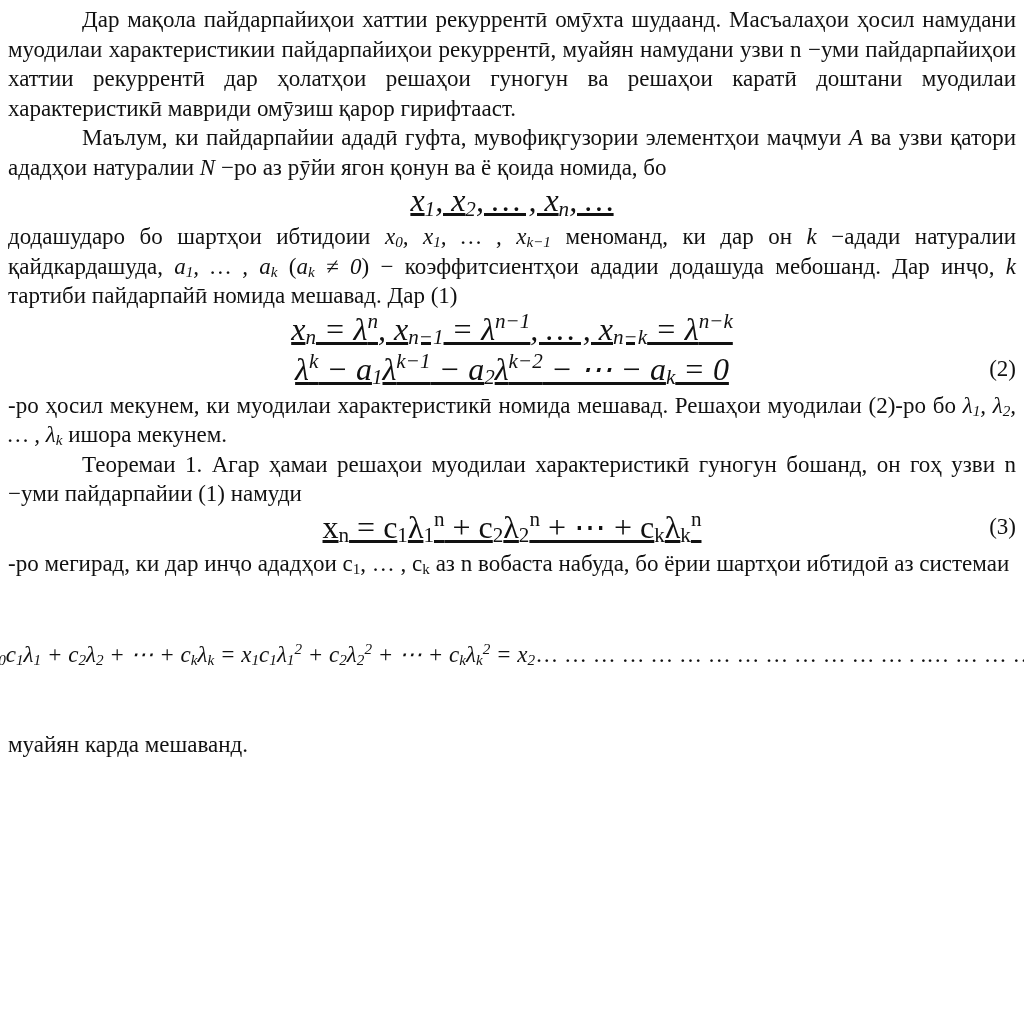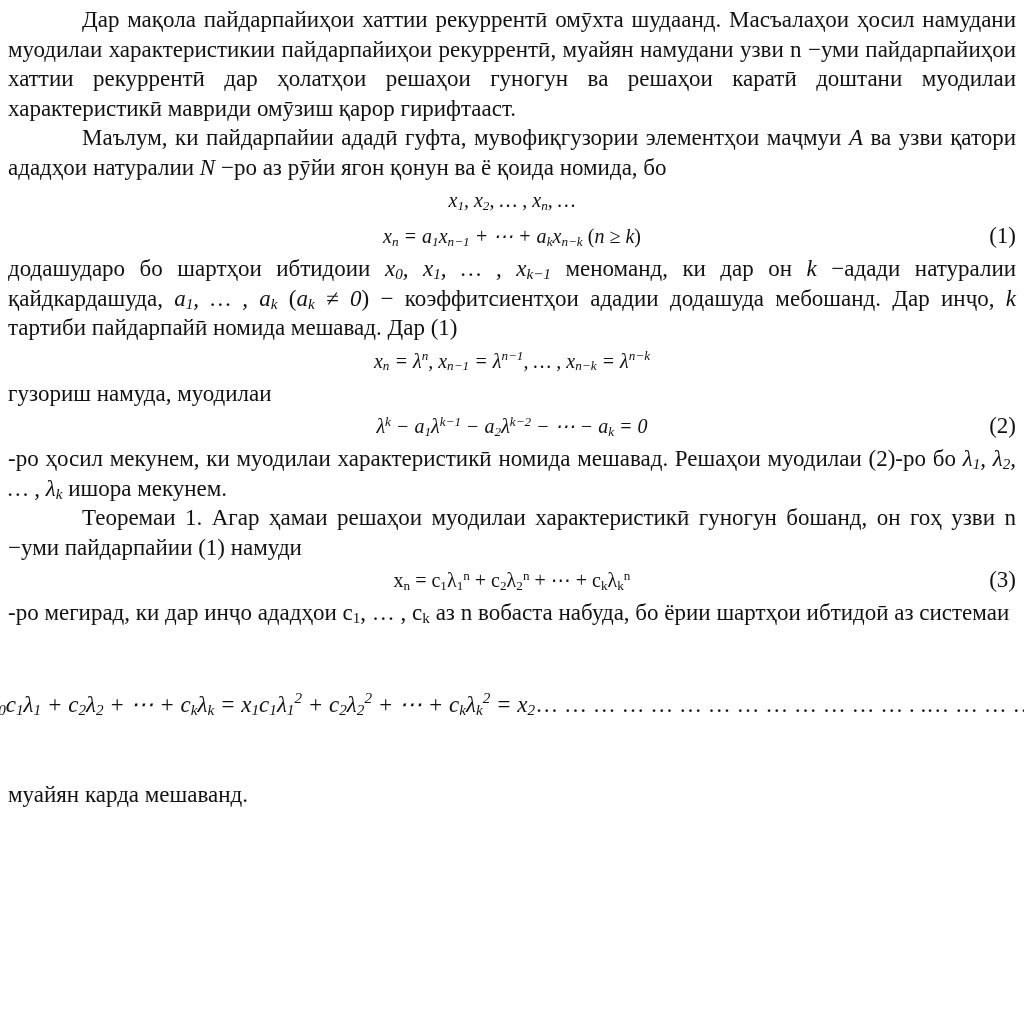--- a/index.html
+++ b/index.html
@@ -31,21 +31,21 @@
     position: relative;
   }
   sub { top: 0.22em; }
   sup { top: -0.55em; }
   .eqrow {
     position: relative;
     text-align: center;
     line-height: 36px;
     white-space: nowrap;
   }
-  .eq { font-size: 20px; }
+  .eq { font-size: 32px; text-decoration: underline; }
   .eqnum {
     position: absolute;
     right: 0; top: 0;
     font-size: 23px;
   }
   .system {
     display: flex;
     justify-content: center;
     align-items: center;
     margin: 2px 0 0 0;
@@ -73,24 +73,22 @@
   }
   b { font-weight: normal; }
 </style>
 </head>
 <body>
 
 <div id="page">
     <div class="para indent">Дар мақола пайдарпайиҳои хаттии рекуррентӣ омӯхта шудаанд. Масъалаҳои ҳосил намудани муодилаи характеристикии пайдарпайиҳои рекуррентӣ, муайян намудани узви n −уми пайдарпайиҳои хаттии рекуррентӣ дар ҳолатҳои решаҳои гуногун ва решаҳои каратӣ доштани муодилаи характеристикӣ мавриди омӯзиш қарор гирифтааст.</div>
     <div class="para indent">Маълум, ки пайдарпайии ададӣ гуфта, мувофиқгузории элементҳои маҷмуи <i class="m">A</i> ва узви қатори ададҳои натуралии <i class="m">N</i> −ро аз рӯйи ягон қонун ва ё қоида номида, бо</div>
     <div class="eqrow"><span class="eq"><i class="m">x<sub>1</sub>, x<sub>2</sub>, … , x<sub>n</sub>, …</i></span></div>
-    <div class="eqrow"><span class="eq"><i class="m">x<sub>n</sub> = a<sub>1</sub>x<sub>n−1</sub> + ⋯ + a<sub>k</sub>x<sub>n−k</sub></i>   (<i class="m">n ≥ k</i>)</span><span class="eqnum">(1)</span></div>
     <div class="para">додашударо бо шартҳои ибтидоии <i class="m">x<sub>0</sub>, x<sub>1</sub>, … , x<sub>k−1</sub></i> меноманд, ки дар он <i class="m">k</i> −адади натуралии қайдкардашуда, <i class="m">a<sub>1</sub>, … , a<sub>k</sub></i>  (<i class="m">a<sub>k</sub> ≠ 0</i>) − коэффитсиентҳои ададии додашуда мебошанд.  Дар инҷо, <i class="m">k</i> тартиби пайдарпайӣ номида мешавад. Дар (1)</div>
     <div class="eqrow"><span class="eq"><i class="m">x<sub>n</sub> = λ<sup>n</sup>, x<sub>n−1</sub> = λ<sup>n−1</sup>, … , x<sub>n−k</sub> = λ<sup>n−k</sup></i></span></div>
-    <div class="para">гузориш намуда, муодилаи</div>
     <div class="eqrow"><span class="eq"><i class="m">λ<sup>k</sup> − a<sub>1</sub>λ<sup>k−1</sup> − a<sub>2</sub>λ<sup>k−2</sup> − ⋯ − a<sub>k</sub> = 0</i></span><span class="eqnum">(2)</span></div>
     <div class="para">-ро ҳосил мекунем, ки муодилаи характеристикӣ номида мешавад. Решаҳои муодилаи (2)-ро бо <i class="m">λ<sub>1</sub>, λ<sub>2</sub>, … , λ<sub>k</sub></i> ишора мекунем.</div>
     <div class="para indent"><b>Теоремаи 1.</b>  Агар ҳамаи решаҳои муодилаи характеристикӣ гуногун бошанд, он гоҳ узви n −уми пайдарпайии (1) намуди</div>
     <div class="eqrow"><span class="eq">x<sub>n</sub> = c<sub>1</sub>λ<sub>1</sub><sup>n</sup> + c<sub>2</sub>λ<sub>2</sub><sup>n</sup> + ⋯ + c<sub>k</sub>λ<sub>k</sub><sup>n</sup></span><span class="eqnum">(3)</span></div>
     <div class="para">-ро мегирад, ки дар инҷо ададҳои c<sub>1</sub>, … , c<sub>k</sub> аз n вобаста набуда, бо ёрии шартҳои ибтидоӣ аз системаи</div>
     <div class="system">
       <span class="brace">{</span>
       <div class="syslines">
         <div class="sysline"><i class="m">c<sub>1</sub> + c<sub>2</sub> + ⋯ + c<sub>k</sub> = x<sub>0</sub></i></div>
         <div class="sysline"><i class="m">c<sub>1</sub>λ<sub>1</sub> + c<sub>2</sub>λ<sub>2</sub> + ⋯ + c<sub>k</sub>λ<sub>k</sub> = x<sub>1</sub></i></div>

